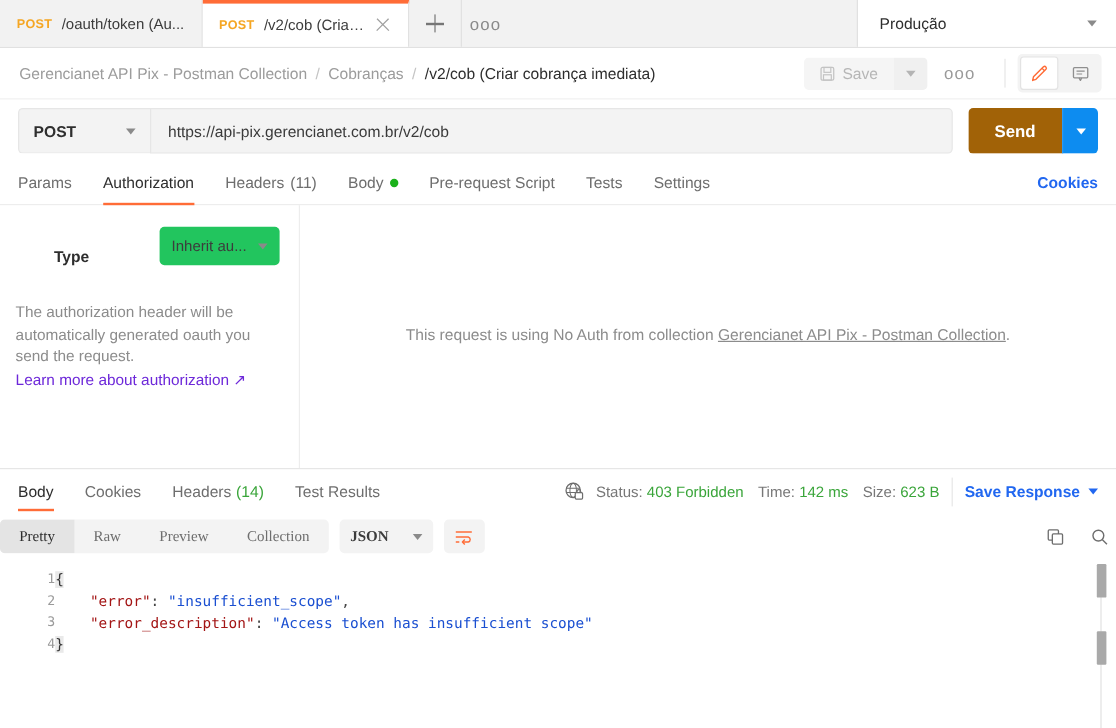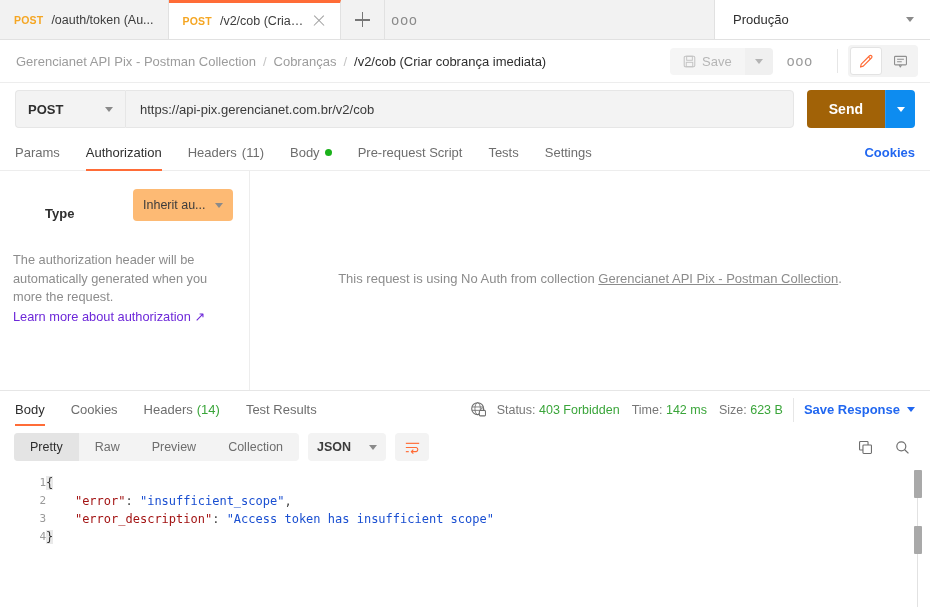--- a/index.html
+++ b/index.html
@@ -247,21 +247,21 @@
   .authpanel { height: 219px; display: flex; }
   .authleft {
     width: 250px;
     border-right: 1px solid #ededed;
     padding: 18px 16px 0 10px;
   }
   .typerow { display: flex; align-items: flex-end; justify-content: space-between; margin-left: 32px; }
   .typelabel { font-size: 13px; font-weight: bold; color: #2e2e2e; padding-left: 3px; }
   .typesel {
     width: 100px; height: 32px;
-    background: #fdba74;
+    background: #22c55e;
     border-radius: 4px;
     display: flex; align-items: center; justify-content: space-between;
     padding: 0 10px;
     font-size: 12.5px; color: #3c3c3c;
     cursor: pointer;
   }
   .authdesc {
     margin-top: 30px;
     font-size: 12.8px;
     color: #8c8c8c;
@@ -308,21 +308,21 @@
   .resp-spacer { flex: 1; }
   .meta { display: flex; align-items: center; gap: 12px; font-size: 12.5px; color: #777; }
   .meta .v { color: #3aa53a; }
   .saveresp { font-size: 13px; font-weight: bold; color: #2167f0; display: flex; align-items: center; gap: 7px; cursor: pointer; }
   .saveresp .chev { border-top-color: #2167f0; }
 
   
   .bodybar {
     height: 38px;
     display: flex; align-items: center;
-    padding: 0 14px; gap: 9px;
+    padding: 0 0; gap: 9px; font-family: Liberation Serif, serif;
   }
   .segs { display: flex; background: #f3f3f3; border-radius: 4px; overflow: hidden; height: 28px; }
   .seg {
     padding: 0 16px;
     display: flex; align-items: center;
     font-size: 12.5px; color: #6e6e6e;
     cursor: pointer;
   }
   .seg.active { background: #e4e4e4; color: #2e2e2e; }
   .jsonsel {
@@ -497,21 +497,21 @@
 
 <div class="authpanel">
   <div class="authleft">
     <div class="typerow">
       <span class="typelabel">Type</span>
       <div class="typesel">
         <span>Inherit au...</span>
         <span class="chev"></span>
       </div>
     </div>
-    <div class="authdesc">The authorization header will be automatically generated when you more the request.</div>
+    <div class="authdesc">The authorization header will be automatically generated oauth you send the request.</div>
     <span class="authlink">Learn more about authorization ↗</span>
   </div>
   <div class="authright">
     <div class="noauthmsg">
       <span>This request is using No Auth from collection </span><a>Gerencianet API Pix - Postman Collection</a><span>.</span>
     </div>
   </div>
 </div>
 
 <div class="resphead">

